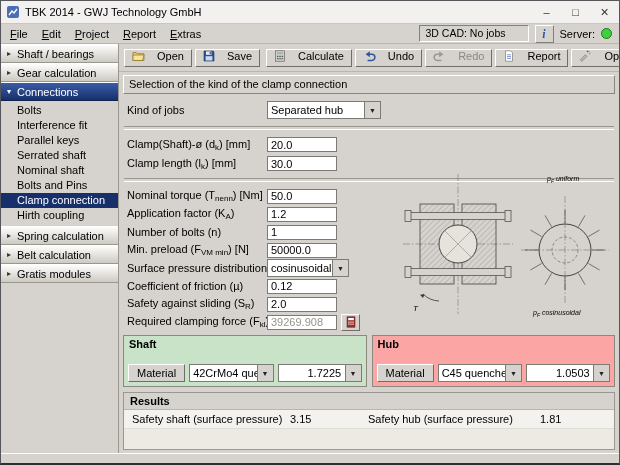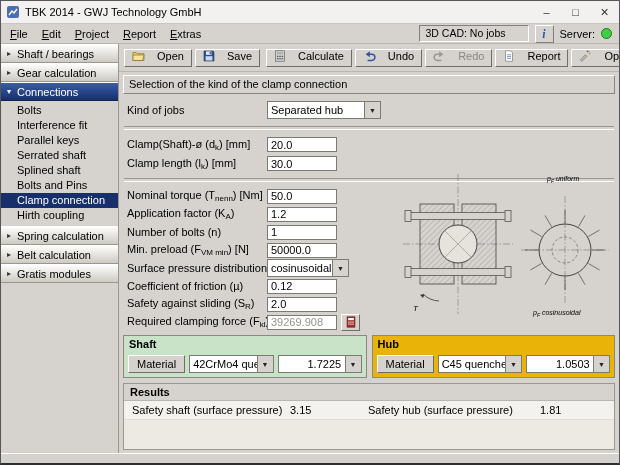--- a/index.html
+++ b/index.html
@@ -63,22 +63,22 @@
   .hsep{height:2px;border-top:1px solid #9a978e;border-bottom:1px solid #fff;margin:5px 1px;flex:0 0 auto;}
   .calc-btn{width:19px;height:17px;margin-left:4px;background:#d6d3ce;border:1px solid;border-color:#fff #6f6d66 #6f6d66 #fff;
             display:flex;align-items:center;justify-content:center;padding:0;}
   
   .diagrams{position:absolute;left:280px;top:98px;display:flex;gap:2px;}
   .cl{stroke:#777;stroke-width:0.6;stroke-dasharray:7 2 1.5 2;}
   
   .groups{display:flex;gap:5px;margin-top:4px;flex:0 0 auto;}
   .group{flex:1;border:1px solid #8a887f;padding:2px 4px 4px 4px;min-width:0;}
   .group.shaft{background:#c9e3c9;}
-  .group.hub{background:#eab308;}
-  .group-title{font-weight:bold;margin:0 0 5px 1px;}
+  .group.hub{background:#fca5a5;}
+  .group-title{font-weight:bold;margin:0 0 14px 1px;}
   .group-row{display:flex;gap:4px;align-items:center;}
   .btn{height:18px;padding:0 8px;background:#d6d3ce;border:1px solid;border-color:#fff #6f6d66 #6f6d66 #fff;
        font-family:inherit;font-size:11px;flex:0 0 auto;}
   .grow{flex:1;min-width:0;}
   
   .note{margin-top:6px;height:36px;flex:0 0 auto;background:#fff;border:1px solid;border-color:#808080 #fff #fff #808080;padding:3px 6px;}
   .results{margin-top:5px;border:1px solid #9a978e;background:#edeae4;flex:1;min-height:38px;display:flex;flex-direction:column;overflow:hidden;}
   .results-header{height:16px;line-height:16px;padding-left:6px;font-weight:bold;background:#d6d3ce;border-bottom:1px solid #b9b6af;flex:0 0 auto;}
   .results-row{display:flex;height:18px;align-items:center;padding-left:8px;background:#f4f2ee;border-bottom:1px solid #e0ddd6;flex:0 0 auto;}
   .rlabel1{width:158px;} .rvalue1{width:78px;} .rlabel2{width:172px;} .rvalue2{flex:1;}
@@ -133,21 +133,21 @@
       </div>
       <div class="nav-header active">
         <span class="arrow">▾</span>
         <span>Connections</span>
       </div>
       <div class="nav-items">
         <div class="nav-item">Bolts</div>
         <div class="nav-item">Interference fit</div>
         <div class="nav-item">Parallel keys</div>
         <div class="nav-item">Serrated shaft</div>
-        <div class="nav-item">Splined shaft</div>
+        <div class="nav-item">Nominal shaft</div>
         <div class="nav-item">Bolts and Pins</div>
         <div class="nav-item selected">Clamp connection</div>
         <div class="nav-item">Hirth coupling</div>
       </div>
       <div class="nav-header">
         <span class="arrow">▸</span>
         <span>Spring calculation</span>
       </div>
       <div class="nav-header">
         <span class="arrow">▸</span>

